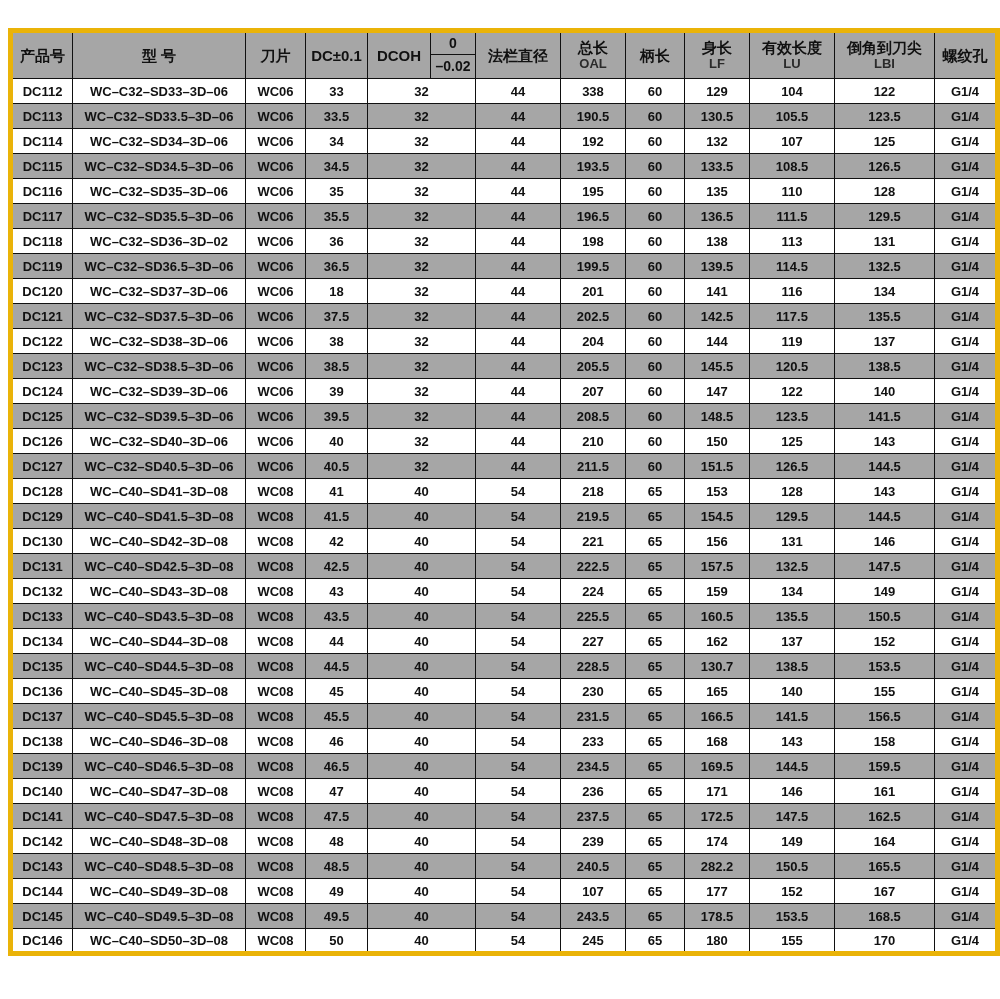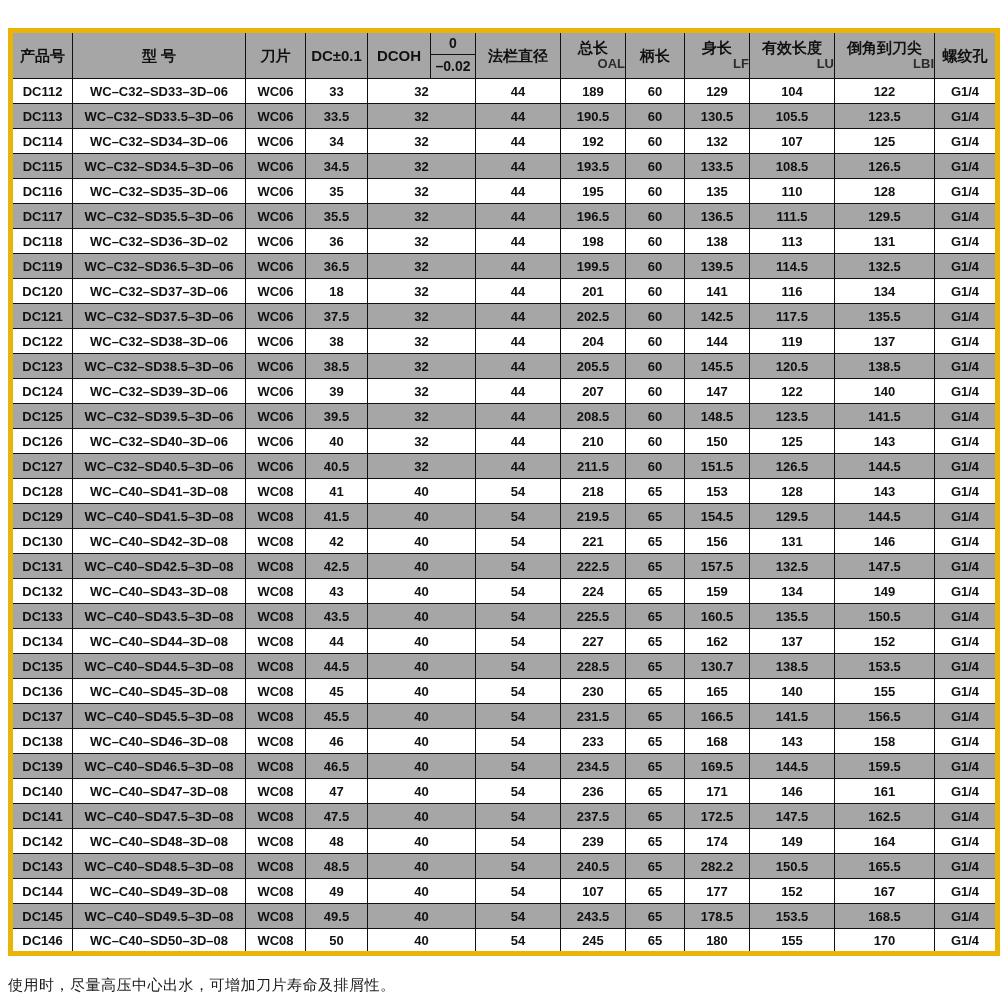--- a/index.html
+++ b/index.html
@@ -23,21 +23,21 @@
     font-weight: bold;
     overflow: hidden;
     white-space: nowrap;
   }
   .spec-table thead th {
     background: #a6a6a6;
     font-size: 15px;
     height: 24px;
     line-height: 1.15;
   }
-  .spec-table thead .sub-en { font-size: 13px; font-weight: bold; color: #2b2b2b; text-align: right; }
+  .spec-table thead .sub-en { font-size: 13px; font-weight: bold; color: #2b2b2b; }
   .spec-table thead .tol-cell { font-size: 14px; }
   .spec-table tbody td {
     height: 25px;
     font-size: 13px;
     background: #ffffff;
   }
   .spec-table tbody tr.alt td { background: #a6a6a6; }
   .notes { margin-top: 16px; }
   .notes p {
     font-size: 15px;
@@ -98,21 +98,21 @@
     </tr>
   </thead>
   <tbody>
       <tr>
         <td>DC112</td>
         <td>WC–C32–SD33–3D–06</td>
         <td>WC06</td>
         <td>33</td>
         <td colspan="2">32</td>
         <td>44</td>
-        <td>189</td>
+        <td>338</td>
         <td>60</td>
         <td>129</td>
         <td>104</td>
         <td>122</td>
         <td>G1/4</td>
       </tr>
       <tr class="alt">
         <td>DC113</td>
         <td>WC–C32–SD33.5–3D–06</td>
         <td>WC06</td>
@@ -585,14 +585,13 @@
         <td>65</td>
         <td>180</td>
         <td>155</td>
         <td>170</td>
         <td>G1/4</td>
       </tr>
     </tbody>
 </table>
 
 <div class="notes">
-  <p>使用时，尽量高压中心出水，可增加刀片寿命及排屑性。</p>
 </div>
 
 </body></html>

